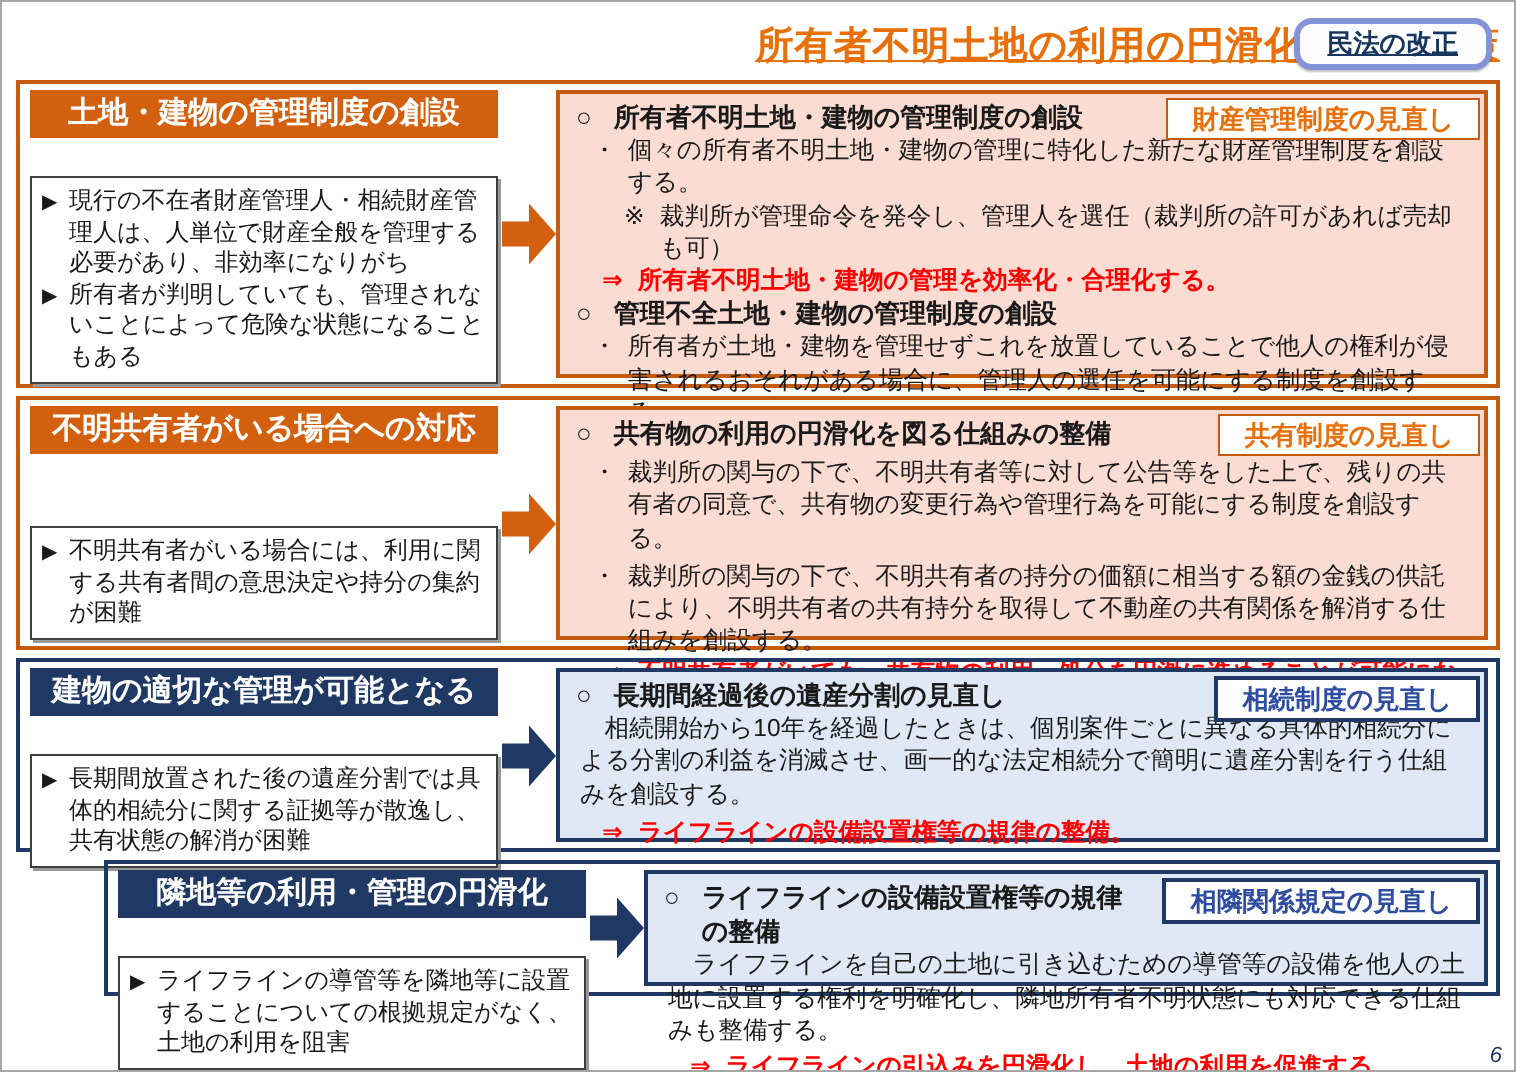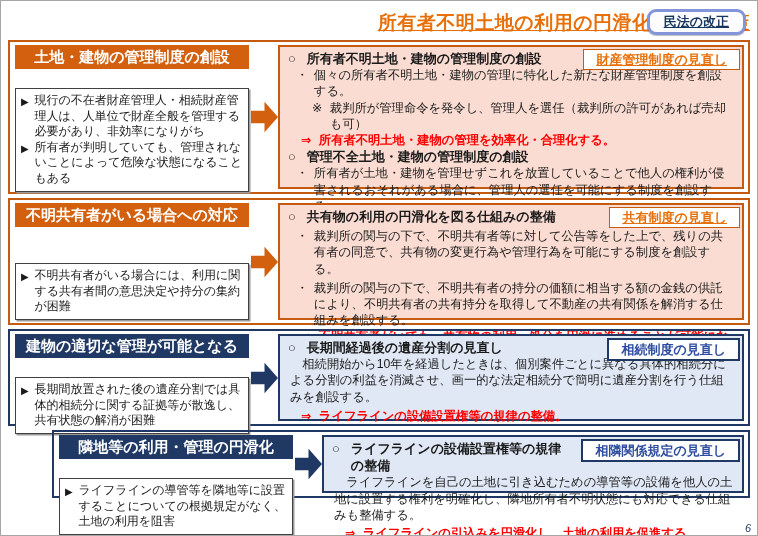--- a/index.html
+++ b/index.html
@@ -33,21 +33,21 @@
   .arrow-svg{width:27px;height:38px;}
   .orange .arrow-svg polygon{fill:#D2600E;}
   .navy .arrow-svg polygon{fill:#1F3864;}
   
   .right-box{flex:1;position:relative;box-sizing:border-box;margin:1px 1px 1px 0;
          padding:3px 8px 2px 8px;font-size:12.3px;}
   .orange .right-box{background:#FADCD2;border:2.5px solid #C55A11;}
   .navy .right-box{background:#E0E8F5;border:2.5px solid #1F3864;}
   .badge{position:absolute;top:2px;right:2px;background:#fff;font-weight:bold;
          font-size:13px;line-height:19px;padding:0 12px;}
-  .orange .badge{border:1.5px solid #C55A11;color:#E8700A;text-decoration:underline;}
+  .orange .badge{border:1.5px solid #C55A11;color:#E8700A;}
   .navy .badge{border:2px solid #1F3864;color:#2F4DA0;}
   .ln{display:flex;line-height:1.32;}
   .ln .mk{flex:none;width:1.45em;}
   .ln.heading{font-weight:bold;font-size:13px;padding-right:170px;}
   .ln.bullet{padding-left:8px;}
   .ln.note{padding-left:24px;}
   .ln.result{padding-left:13px;color:#FF0000;font-weight:bold;}
   .ln.para{display:block;text-indent:1em;padding-left:2px;}
   .page-num{position:absolute;bottom:1px;right:6px;font-size:11px;
          font-style:italic;color:#1F3864;}

